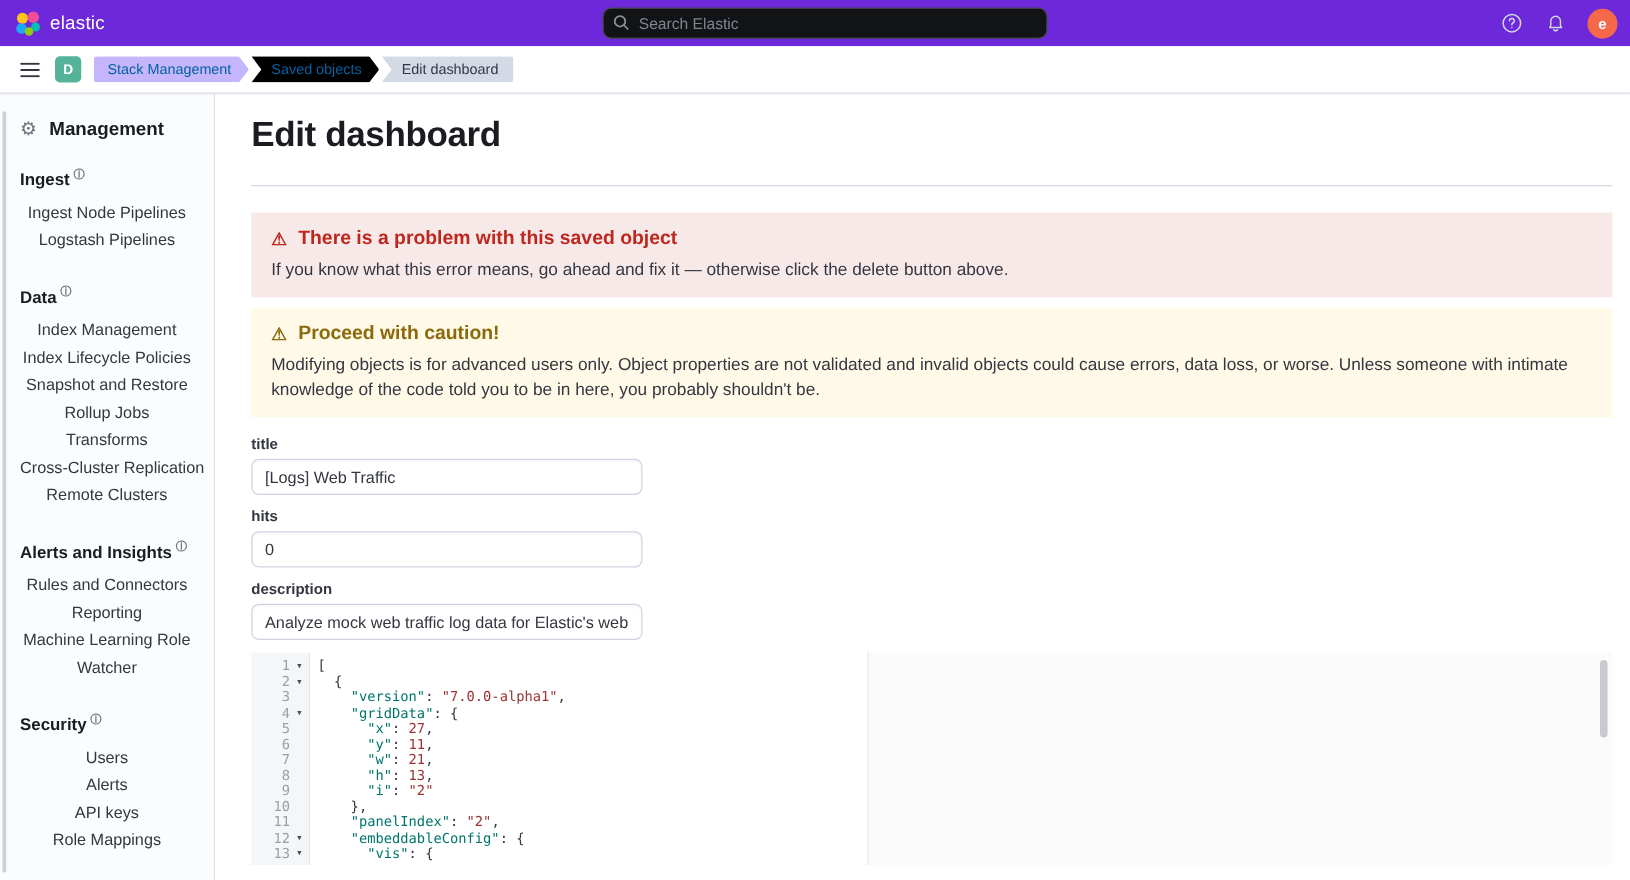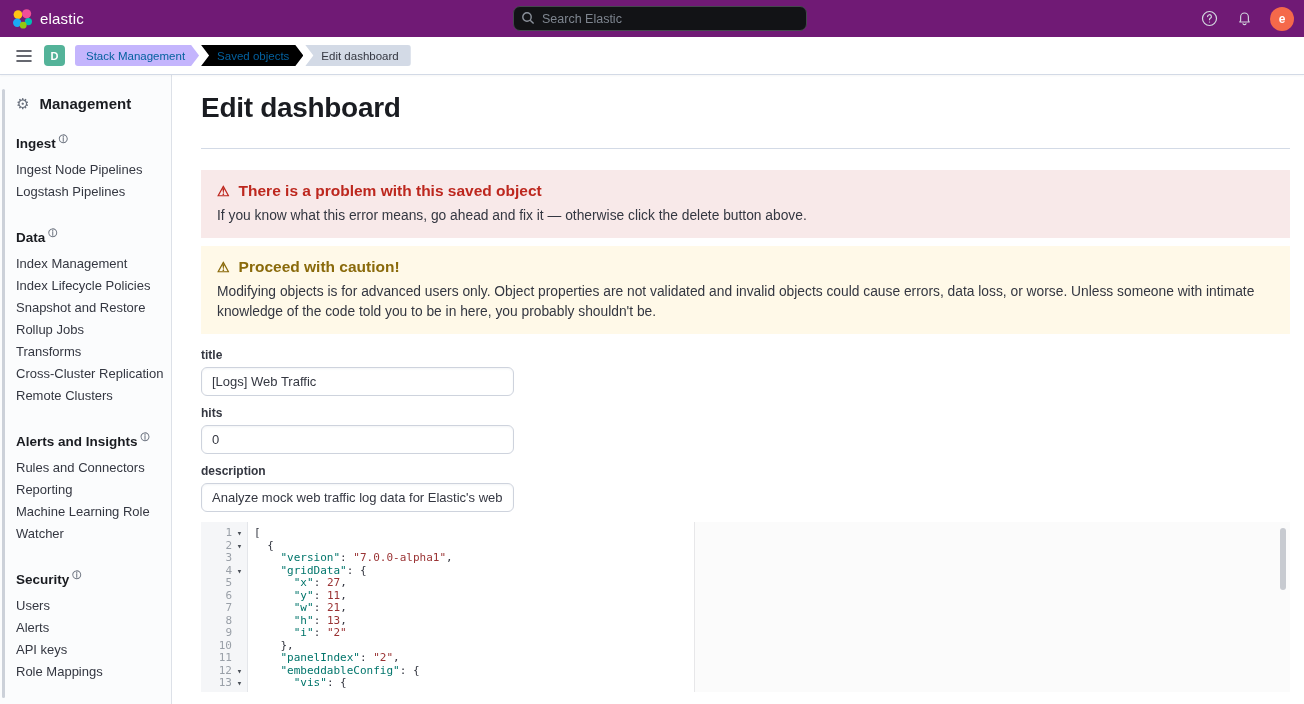--- a/index.html
+++ b/index.html
@@ -3,25 +3,25 @@
 <meta charset="utf-8">
 <style>
   * { margin:0; padding:0; box-sizing:border-box; }
   html,body { background:#e8e8e8; }
   #app {
     position:relative; width:1304px; height:704px; overflow:hidden;
     background:#fff; font-family:"Liberation Sans", sans-serif; color:#343741;
   }
 
   
-  .top-bar { height:37px; background:#701a75; display:flex; align-items:center; padding:0 10px 0 12px; }
+  .top-bar { height:37px; background:#6d28d9; display:flex; align-items:center; padding:0 10px 0 12px; }
   .brand { display:flex; align-items:center; gap:8px; width:260px; }
   .brand-name { color:#fff; font-size:15px; font-weight:500; letter-spacing:.2px; }
   .g-search-wrap { flex:1; display:flex; justify-content:center; }
-  .g-search { position:relative; width:294px;margin-left:14px; }
+  .g-search { position:relative; width:356px;margin-left:14px; }
   .g-search input {
     width:100%; height:25px; background:#121316; border:1px solid #44474d; border-radius:7px;
     color:#e8eaef; font-size:12.5px; padding:0 10px 0 28px; outline:none; font-family:inherit;
   }
   .g-search input::placeholder { color:#7e858f; }
   .g-search .mag { position:absolute; left:8px; top:5px; }
   .top-right { width:260px; display:flex; align-items:center; justify-content:flex-end; gap:17px; }
   .top-ic { width:18px; height:18px; display:inline-flex; align-items:center; justify-content:center; cursor:pointer; }
   .avatar { width:24px; height:24px; border-radius:50%; background:#F5694A; color:#fff; font-size:12px; font-weight:700;
             display:inline-flex; align-items:center; justify-content:center; cursor:pointer; }
@@ -43,21 +43,21 @@
 
   
   .body-wrap { display:flex; height:629px; }
 
   
   .sidebar { width:172px; background:#fbfcfd; border-right:1px solid #dde1e8; padding-top:20px; position:relative; overflow:hidden; }
   .sb-scroll { position:absolute; left:2px; top:14px; bottom:6px; width:3px; border-radius:2px; background:#ccd1d9; }
   .sb-header { display:flex; align-items:center; gap:10px; padding:0 16px; margin-bottom:22px; }
   .sb-gear { font-size:15px; color:#69707d; line-height:1; }
   .sb-title { font-size:15px; font-weight:700; color:#1a1c21; }
-  .sb-section { padding:0 16px; margin-bottom:25px; }
+  .sb-section { padding:0 16px; margin-bottom:25px;text-align:center; }
   .sb-heading { font-size:13.5px; font-weight:700; color:#1a1c21; margin-bottom:5px; line-height:20px; display:flex; align-items:flex-start; gap:3px; }
   .sb-help { font-size:9px; color:#69707d; line-height:1; margin-top:1px; }
   .sb-item { font-size:13px; color:#343741; line-height:22px; cursor:pointer; white-space:nowrap; }
 
   
   .main { flex:1; padding:15px 14px 0 29px; overflow:hidden; }
   .page-header { display:flex; align-items:center; justify-content:space-between; height:36px; }
   .page-title { font-size:28px; font-weight:700; color:#1a1c21; letter-spacing:-.3px; }
   .hdr-buttons { display:flex; gap:8px; }
   .btn { display:inline-flex; align-items:center; gap:7px; height:30px; padding:0 12px; border:none; border-radius:5px;

